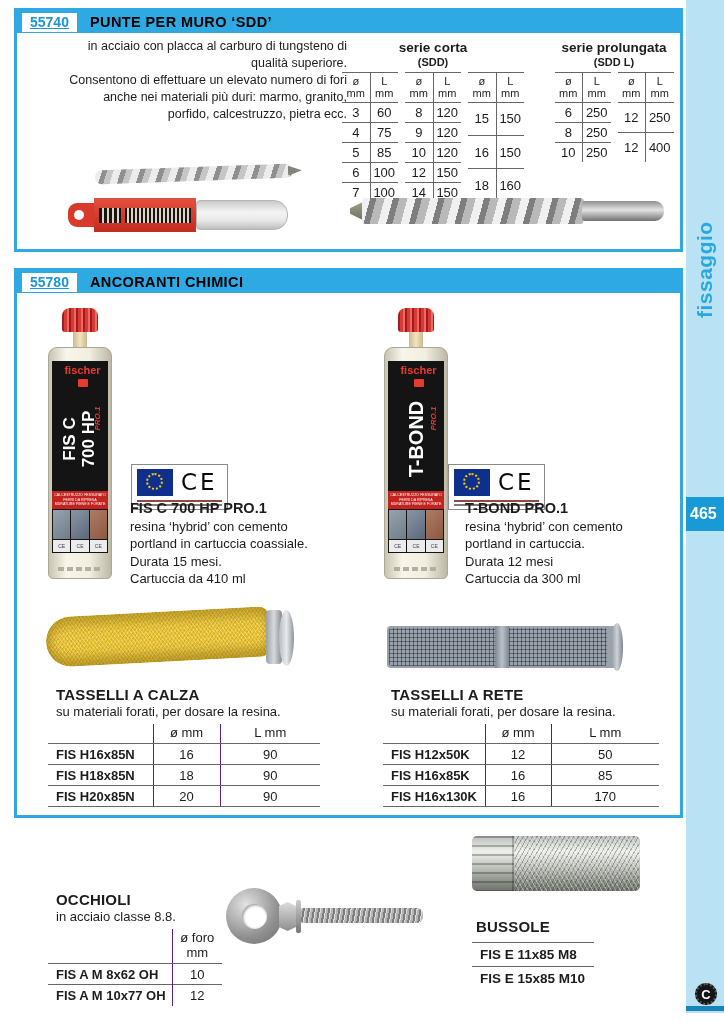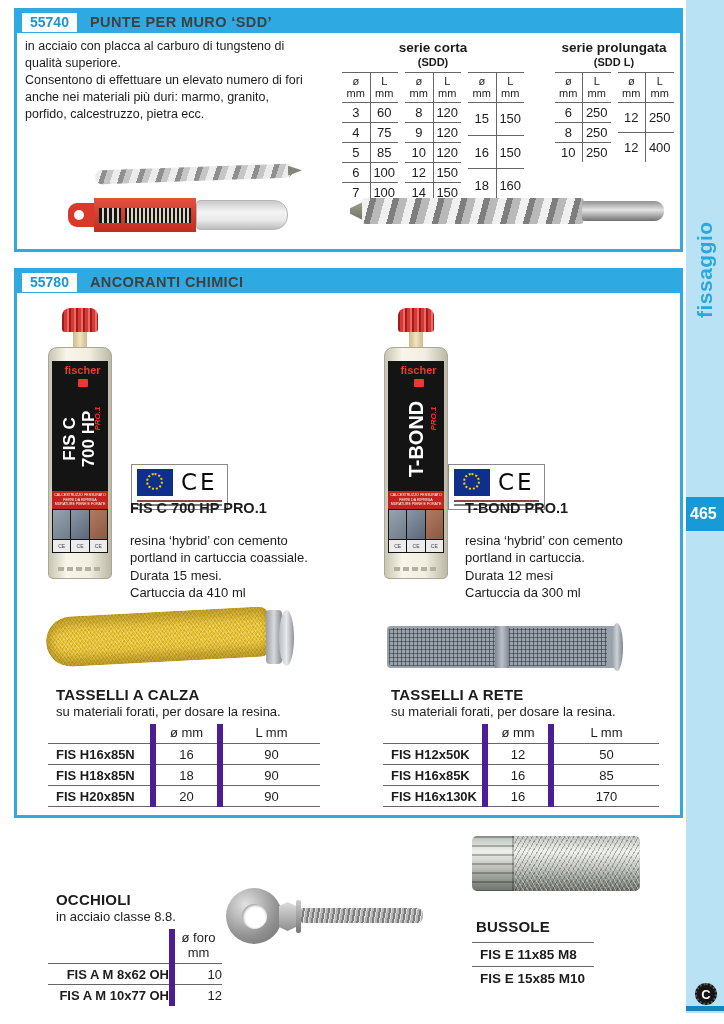--- a/index.html
+++ b/index.html
@@ -15,25 +15,25 @@
     font-size:16px; display:flex; align-items:center; padding-left:4px; }
   #sidebar-line { position:absolute; left:686px; top:1006px; width:38px; height:5px; background:#1782bb; }
   #logo-c { position:absolute; left:695px; top:983px; width:22px; height:22px; border-radius:50%; background:#151515; color:#fff;
     font-weight:bold; font-size:13px; display:flex; align-items:center; justify-content:center; border:2px dotted #555; }
 
   
   .box { position:absolute; border:3px solid #2fa9e1; background:#fff; }
   #box1 { left:14px; top:8px; width:669px; height:244px; }
   #box2 { left:14px; top:268px; width:669px; height:550px; }
   .box-head { position:absolute; left:0; top:0; right:0; height:22px; background:#2fa9e1; display:flex; align-items:center; }
-  .code-badge { background:#fff; color:#1a96d5; font-weight:bold; font-size:14px; padding:1px 8px; margin:1px 0 1px 5px; line-height:17px; }
-  .head-title { color:#404040; font-weight:bold; font-size:14.5px; letter-spacing:.4px; margin-left:13px; }
-
-  
-  #desc1 { position:absolute; left:8px; top:27px; width:322px; font-size:12.5px; line-height:1.36; }
+  .code-badge { background:#fff; color:#1a96d5; font-weight:bold; font-size:14px; padding:1px 8px; margin:1px 0 1px 5px; line-height:17px;text-decoration:underline; }
+  .head-title { color:#000000; font-weight:bold; font-size:14.5px; letter-spacing:.4px; margin-left:13px; }
+
+  
+  #desc1 { position:absolute; left:8px; top:27px; width:322px; font-size:12.5px; line-height:1.36;text-align:right; }
 
   #drill-small { position:absolute; left:78px; top:156px; width:198px; height:14px; border-radius:7px; transform:rotate(-2deg);
     background:repeating-linear-gradient(110deg,#ececec 0 7px,#8f8f8f 7px 12px,#c6c6c6 12px 18px); }
   #drill-small::after { content:""; position:absolute; right:-9px; top:2px; width:14px; height:10px; background:#84847a;
     clip-path:polygon(0 0,100% 50%,0 100%); }
 
   #redpack { position:absolute; left:51px; top:187px; width:220px; height:34px; display:flex; align-items:center; }
   .redpack-tab { width:26px; height:24px; background:#d8392b; border-radius:9px 0 0 9px; position:relative; }
   .redpack-hole { position:absolute; left:6px; top:7px; width:10px; height:10px; border-radius:50%; background:#fff; }
   .redpack-body { width:102px; height:34px; background:linear-gradient(180deg,#e2503e,#c22c1e); display:flex; align-items:center;
@@ -103,21 +103,21 @@
   .eta-flag { width:36px; height:27px; background:#0f2f8c; position:relative; }
   .eta-ring { position:absolute; left:9px; top:4px; width:17px; height:17px; border:2px dotted #ffcc00; border-radius:50%; }
   .ce-mark { font-family:"DejaVu Sans", sans-serif; font-size:23px; color:#0a0a0a; letter-spacing:3px; }
   .ce-lines i { display:block; height:2px; margin-top:2px; }
   .ce-lines i:first-child { background:#8c4a42; }
   .ce-lines i:last-child { background:#7a7a7a; }
 
   .ptext { position:absolute; width:240px; }
   #ptext1 { left:113px; top:229px; }
   #ptext2 { left:448px; top:229px; }
-  .prod-name { font-size:14.5px; font-weight:bold; margin-bottom:16px; }
+  .prod-name { font-size:14.5px; font-weight:bold; margin-bottom:2px; }
   .prod-desc { font-size:13px; line-height:1.33; }
 
   
   #calza-img { position:absolute; left:29px; top:337px; width:248px; height:58px; }
   .calza-sock { position:absolute; left:0; top:4px; width:224px; height:50px; border-radius:25px 10px 10px 25px; transform:rotate(-3deg);
     background:repeating-linear-gradient(55deg,rgba(255,255,255,.3) 0 1px,transparent 1px 3px),
                repeating-linear-gradient(-55deg,rgba(150,110,0,.25) 0 1px,transparent 1px 3px),#e9c32f;
     box-shadow:inset 0 9px 10px rgba(120,90,0,.35), inset 0 -9px 10px rgba(120,90,0,.4); }
   .calza-collar { position:absolute; right:12px; top:2px; width:16px; height:54px; border-radius:4px;
     background:linear-gradient(90deg,#9aa0a6,#d7dadd,#84898e); }
@@ -136,34 +136,34 @@
   .prod-block { position:absolute; }
   #calza-block { left:31px; top:415px; }
   #rete-block { left:366px; top:415px; }
   #occhioli-block { left:31px; top:620px; }
   .pb-title { font-size:15px; font-weight:bold; letter-spacing:.2px; padding-left:8px; }
   .pb-sub { font-size:13px; margin-top:1px; padding-left:8px; }
   .pb-table { margin-top:5px; }
   .rowtable { border-collapse:collapse; }
   .rowtable th { font-weight:normal; font-size:13px; text-align:center; padding:1px 0 3px; white-space:pre-line; }
   .rowtable thead th { border-bottom:1px solid #666; }
-  .rowtable th.val, .rowtable td.val { border-left:6px solid #4c1d95; }
+  .rowtable th.val, .rowtable td.val { border-left:1px solid #4c1d95; }
   .rowtable td { font-size:13px; height:21px; }
   .rowtable td.name { font-weight:bold; text-align:left; padding-left:8px; }
   .rowtable td.val { text-align:center; }
   .rowtable tbody td { border-bottom:1px solid #666; }
   #calza-block .rowtable .name { width:105px; }
   #calza-block .rowtable .val:nth-child(2) { width:67px; }
   #calza-block .rowtable .val:nth-child(3) { width:100px; }
   #rete-block .rowtable .name { width:102px; }
   #rete-block .rowtable .val:nth-child(2) { width:66px; }
   #rete-block .rowtable .val:nth-child(3) { width:108px; }
   #occhioli-block .rowtable .name { width:124px; }
   #occhioli-block .rowtable .val { width:50px; }
-  #occhioli-block .rowtable tbody td { border-bottom:0;text-align:right; }
+  #occhioli-block .rowtable tbody td { border-bottom:0; }
   #occhioli-block .rowtable tbody tr + tr td { border-top:1px solid #666; }
 
   
   #eyebolt { position:absolute; left:209px; top:615px; width:200px; height:62px; }
   .eye-ring { position:absolute; left:0; top:2px; width:56px; height:56px; border-radius:50%;
     background:radial-gradient(circle at 35% 30%,#e2e2e2,#909090 60%,#6f6f6f); }
   .eye-hole { position:absolute; left:16px; top:18px; width:25px; height:25px; border-radius:50%; background:#fff;
     box-shadow:inset 1px 1px 3px rgba(0,0,0,.45); }
   .eye-nut { position:absolute; left:53px; top:16px; width:17px; height:29px; background:linear-gradient(180deg,#dcdcdc,#8f8f8f);
     clip-path:polygon(0 14%,50% 0,100% 14%,100% 86%,50% 100%,0 86%); }

